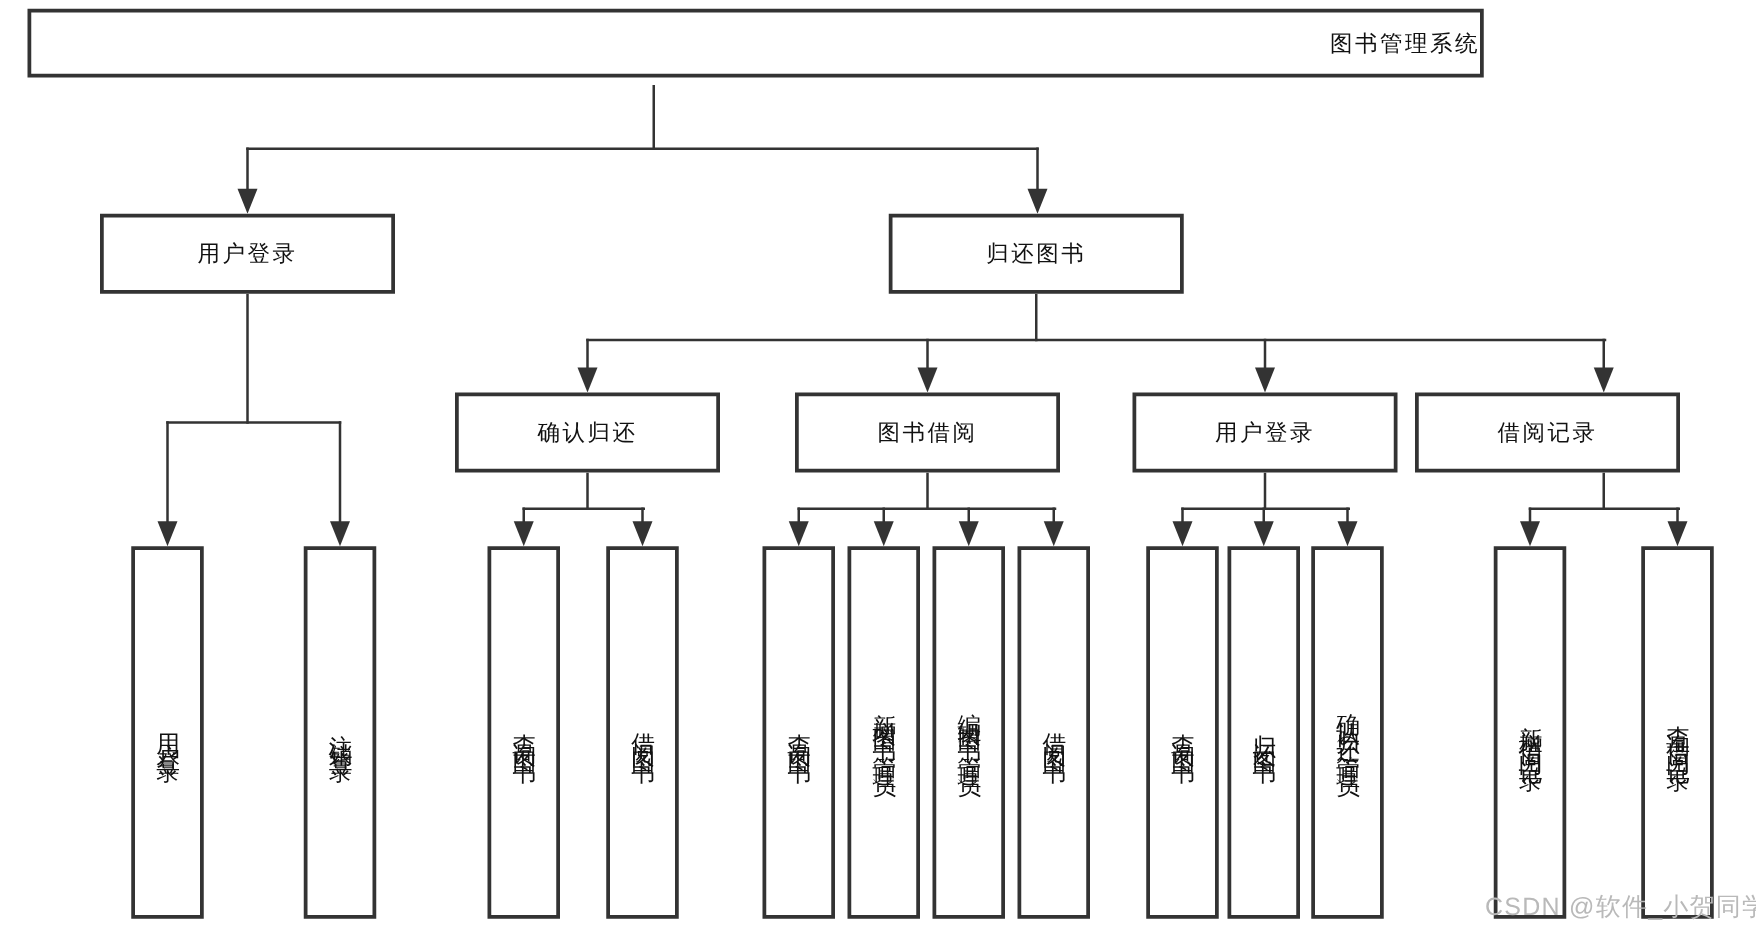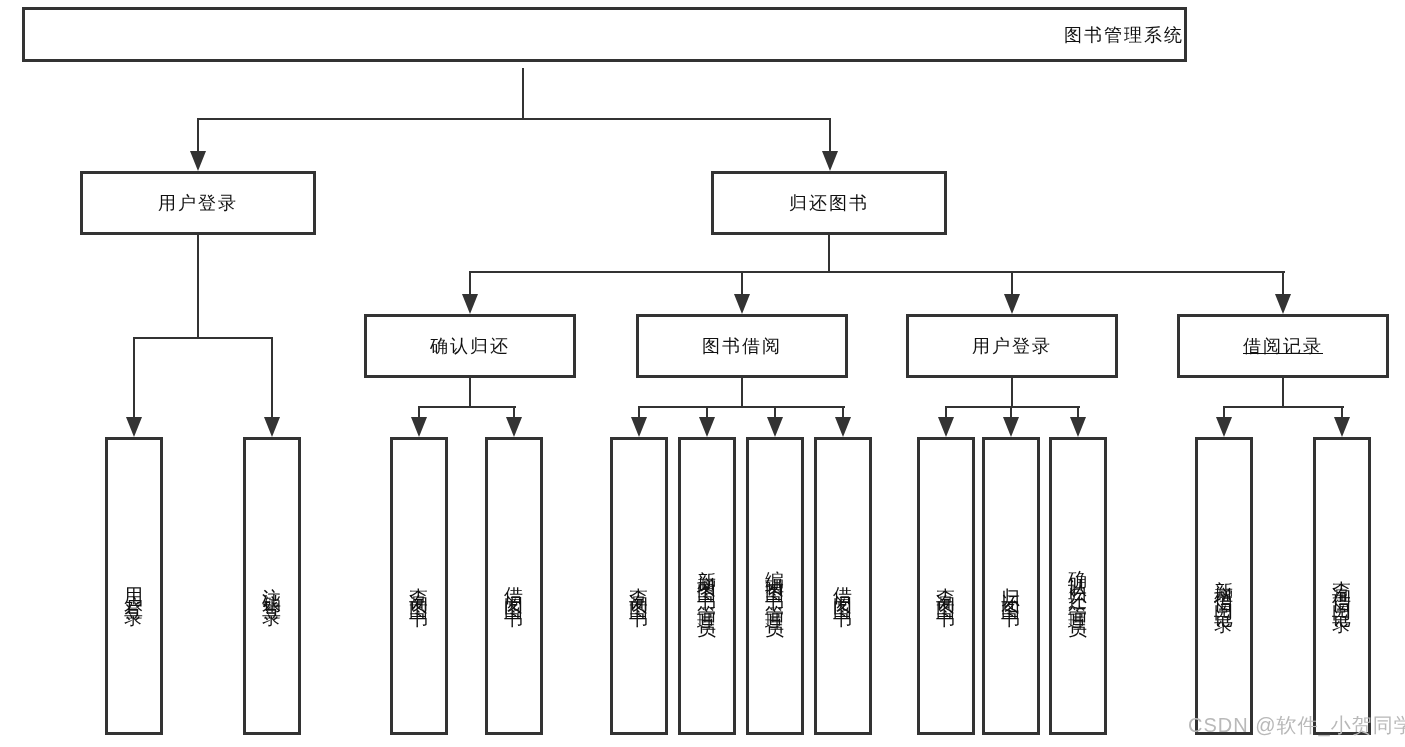--- a/index.html
+++ b/index.html
@@ -88,21 +88,21 @@
 
   <div class="box hbox" style="left:364px;top:314px;width:212px;height:64px;">
     <span>确认归还</span>
   </div>
   <div class="box hbox" style="left:636px;top:314px;width:212px;height:64px;">
     <span>图书借阅</span>
   </div>
   <div class="box hbox" style="left:906px;top:314px;width:212px;height:64px;">
     <span>用户登录</span>
   </div>
-  <div class="box hbox" style="left:1177px;top:314px;width:212px;height:64px;text-decoration:underline;">
+  <div class="box hbox" style="left:1132px;top:314px;width:212px;height:64px;">
     <span>借阅记录</span>
   </div>
 
   <div>
     <div class="vl" style="left:469px;top:378px;height:30px;"></div>
     <div class="hl" style="left:418px;top:406px;width:98px;"></div>
     <div class="vl" style="left:418px;top:406px;height:15px;"></div>
     <div class="arrow" style="left:411px;top:417px;"></div>
     <div class="vl" style="left:513px;top:406px;height:15px;"></div>
     <div class="arrow" style="left:506px;top:417px;"></div>

